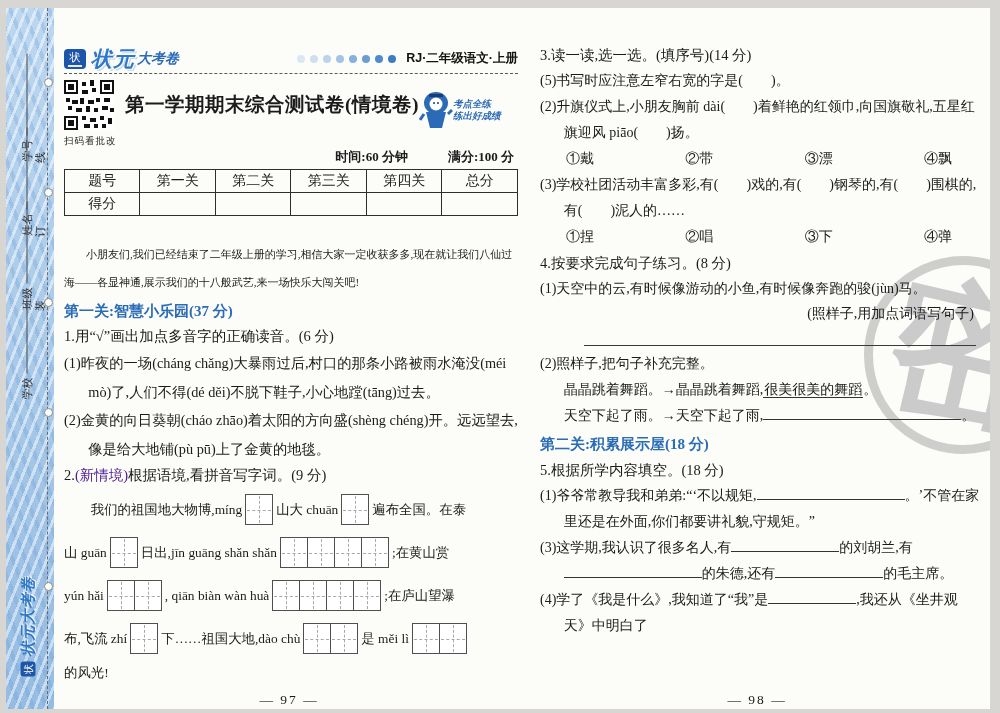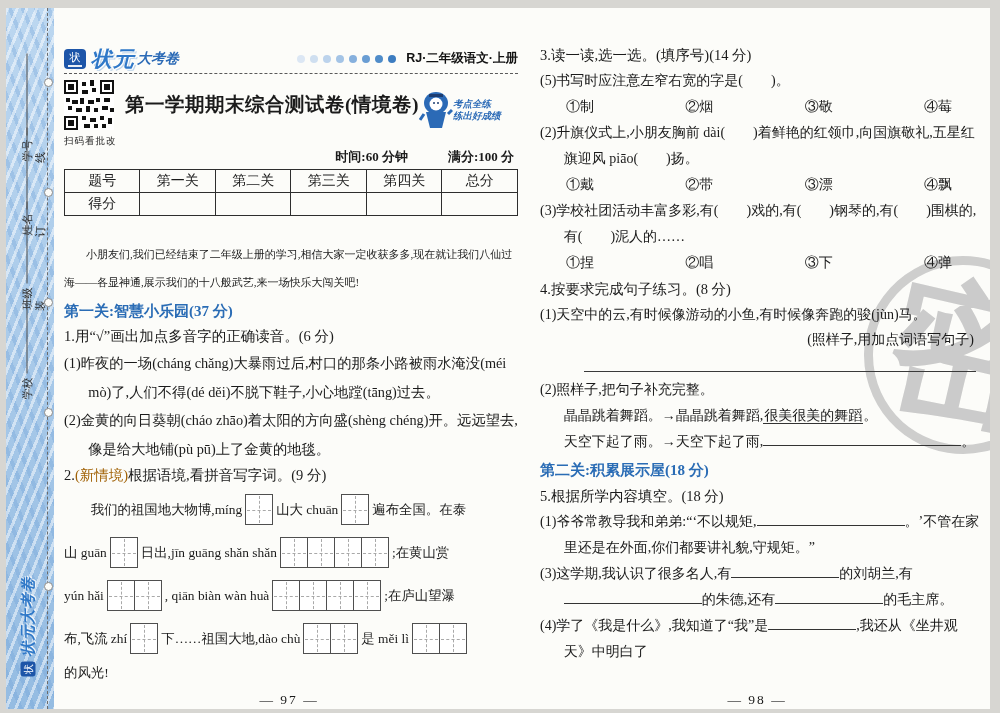--- a/index.html
+++ b/index.html
@@ -54,21 +54,21 @@
   .slogans { font-family:Liberation Serif, serif; font-size:9.5px; font-weight:bold; font-style:italic; color:#2b6ab6; line-height:12px; padding-top:8px; }
   .meta-row { display:flex; justify-content:flex-end; gap:40px; font-size:13px; font-weight:bold; height:18px; margin:0 4px 2px 0; }
 
   table.score { width:100%; border-collapse:collapse; margin-top:3px; font-size:14px; }
   table.score td { border:1.4px solid #2e2e2e; text-align:center; height:23px; width:16.66%; }
 
   
   .intro { font-size:11px; line-height:28px; text-indent:2em; margin-top:24px; }
   .sec-h { color:#2a6cb5; font-weight:bold; font-size:15px; line-height:25px; margin-top:3px; }
   .stem { font-size:14.5px; line-height:25px; font-weight:500; }
-  .blue { color:#a16207; }
+  .blue { color:#4c1d95; }
   .item { font-size:14.3px; line-height:28.5px; padding-left:1.7em; text-indent:-1.7em; }
   .col-right .stem { line-height:26px; }
   .col-right .item { font-size:14px; line-height:26px; }
   .opts { display:flex; justify-content:space-between; font-size:14px; line-height:26px; padding:0 28px 0 26px; }
   .note { text-align:right; font-size:14px; line-height:24px; padding-right:6px; }
   .writeline { border-bottom:1px solid #3a3a3a; height:20px; margin:0 4px 5px 44px; }
   .example { font-size:14px; line-height:26px; padding-left:1.7em; }
   .ans-ul { border-bottom:1px solid #333; padding:0 1px; }
   .blank { display:inline-block; border-bottom:1px solid #333; height:15px; vertical-align:baseline; }
   .bl90{width:88px}.bl100{width:100px}.bl110{width:108px}.bl130{width:126px}
@@ -314,26 +314,20 @@
           <span class="seg">的风光!</span>
         </div>
 
       <div class="pagenum">— 97 —</div>
     </div>
 
     <div class="col col-right">
 
       <p class="stem">3.读一读,选一选。(填序号)(14 分)</p>
       <p class="item">(5)书写时应注意左窄右宽的字是(　　)。</p>
-      <div class="opts">
-        <span>①制</span>
-        <span>②烟</span>
-        <span>③敬</span>
-        <span>④莓</span>
-      </div>
       <p class="item">(2)升旗仪式上,小朋友胸前 dài(　　)着鲜艳的红领巾,向国旗敬礼,五星红旗迎风 piāo(　　)扬。</p>
       <div class="opts">
         <span>①戴</span>
         <span>②带</span>
         <span>③漂</span>
         <span>④飘</span>
       </div>
       <p class="item">(3)学校社团活动丰富多彩,有(　　)戏的,有(　　)钢琴的,有(　　)围棋的,有(　　)泥人的……</p>
       <div class="opts">
         <span>①捏</span>

